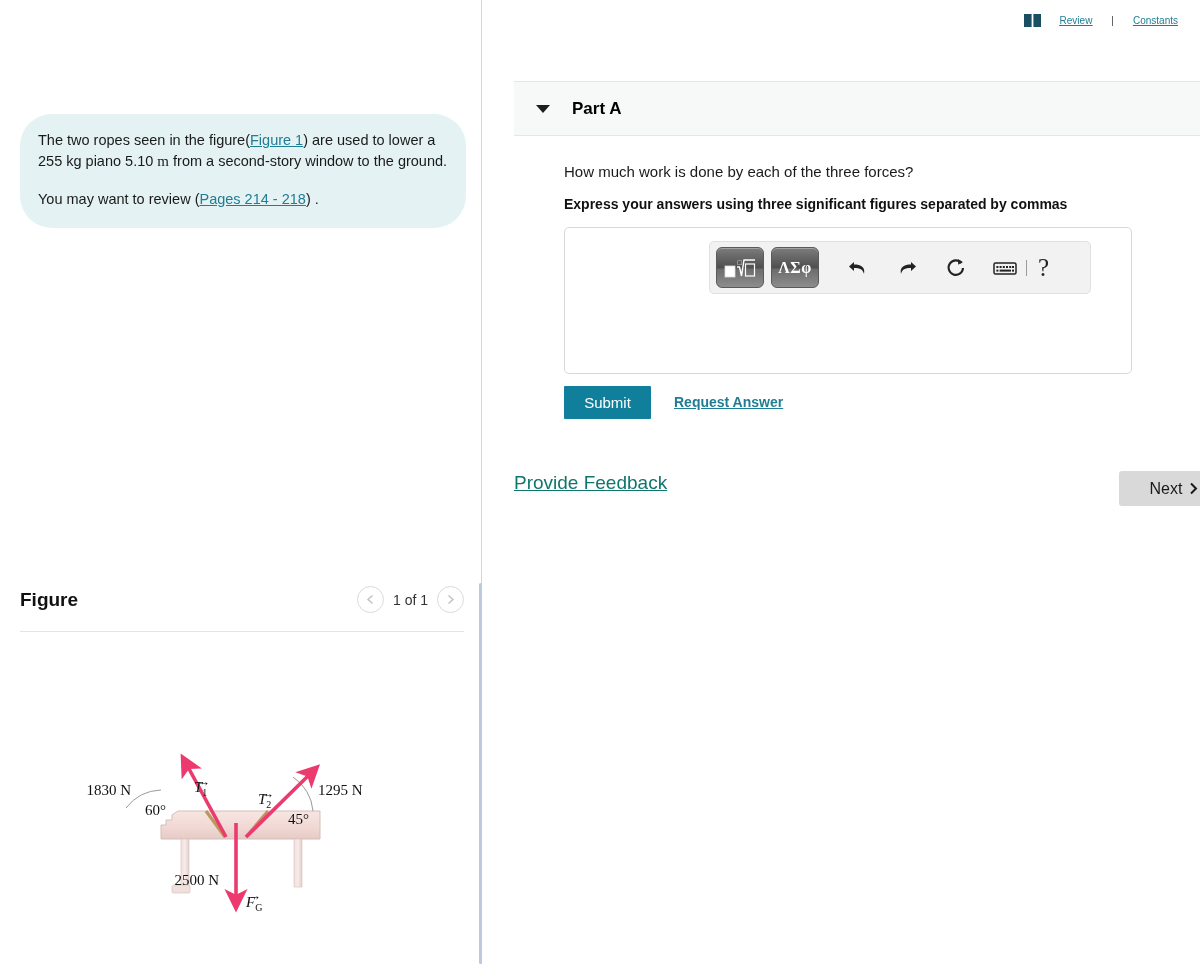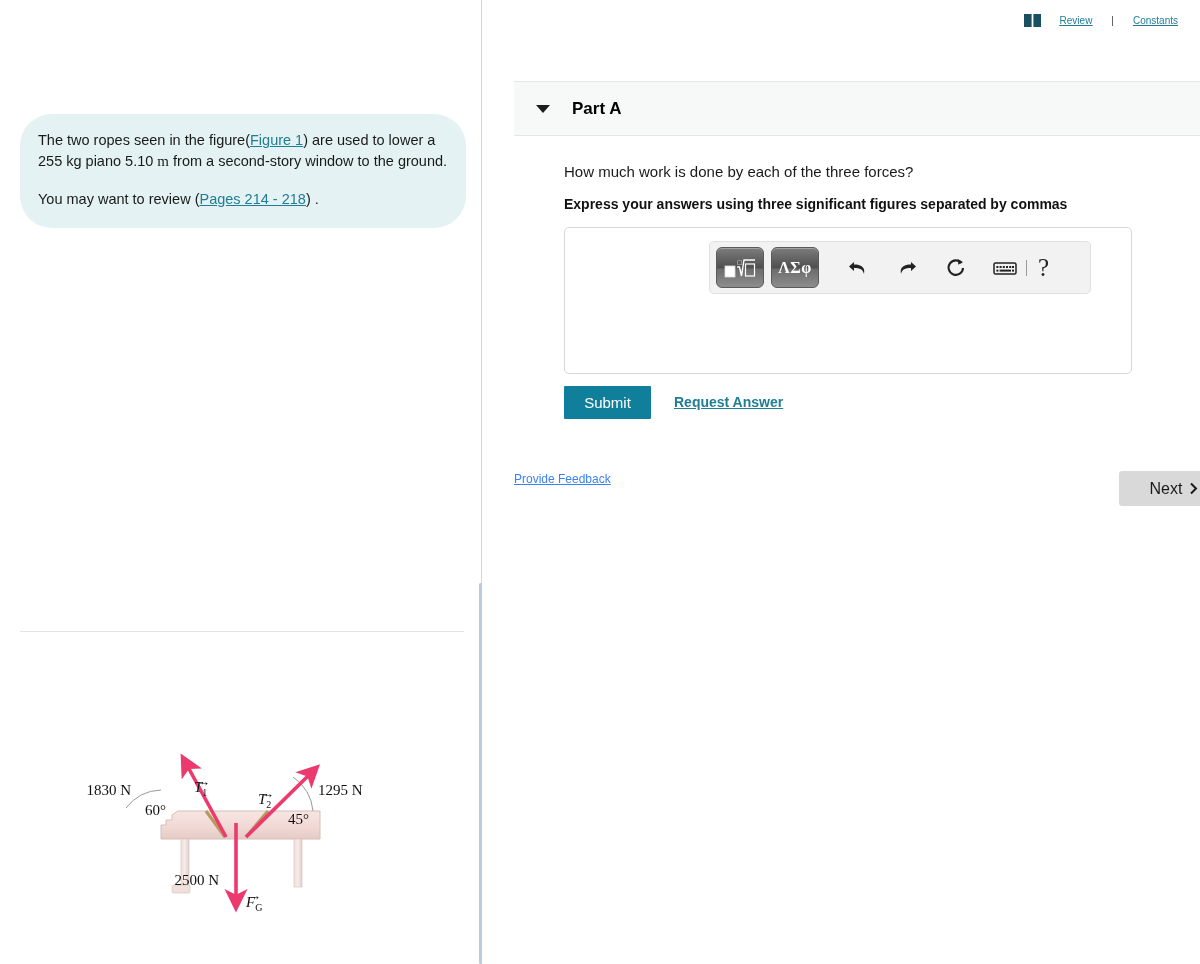--- a/index.html
+++ b/index.html
@@ -184,21 +184,21 @@
     font-size: 15px; font-family: "Liberation Sans", sans-serif;
     cursor: pointer;
   }
   .request-answer {
     position: absolute; left: 192px; top: 394px;
     font-size: 14px; font-weight: bold; color: #1f7d94;
     text-decoration: underline; cursor: pointer;
   }
   .provide-feedback {
     position: absolute; left: 32px; top: 472px;
-    font-size: 12px; color: #3b82f6; text-decoration: underline; cursor: pointer;
+    font-size: 19px; color: #0f766e; text-decoration: underline; cursor: pointer;
   }
   .next-btn {
     position: absolute; left: 637px; top: 471px;
     width: 110px; height: 35px;
     background: #d9d9d9; border: none; border-radius: 3px;
     color: #1a1a1a; font-size: 16px;
     font-family: "Liberation Sans", sans-serif;
     display: flex; align-items: center; justify-content: center; gap: 7px;
     cursor: pointer;
   }
@@ -208,20 +208,36 @@
 
 <div class="page">
 
   <div class="left-col">
 
     <div class="intro-box">
       <p><span>The two ropes seen in the figure(</span><a href="#" class="link">Figure 1</a><span>) are used to lower a 255 kg piano 5.10 </span><span class="mathunit">m</span><span> from a second-story window to the ground.</span></p>
       <p><span>You may want to review (</span><a href="#" class="link">Pages 214 - 218</a><span>) .</span></p>
     </div>
 
+    <div class="figure-header">
+      <div class="figure-title">Figure</div>
+      <div class="pager">
+        <div class="pager-btn">
+          <svg width="9" height="11" viewBox="0 0 9 11">
+            <polyline points="6.5,1.5 2,5.5 6.5,9.5" fill="none" stroke="#c0c0c0" stroke-width="1.4"></polyline>
+          </svg>
+        </div>
+        <div class="pager-label">1 of 1</div>
+        <div class="pager-btn">
+          <svg width="9" height="11" viewBox="0 0 9 11">
+            <polyline points="2.5,1.5 7,5.5 2.5,9.5" fill="none" stroke="#c0c0c0" stroke-width="1.4"></polyline>
+          </svg>
+        </div>
+      </div>
+    </div>
     <div class="figure-rule"></div>
 
     <div class="figure-area">
       <svg width="444" height="300" viewBox="0 0 444 300">
         <defs>
           <linearGradient id="pianoGrad" x1="0" y1="0" x2="0" y2="1">
             <stop offset="0%" stop-color="#f7e6e3"></stop>
             <stop offset="55%" stop-color="#f1d9d5"></stop>
             <stop offset="100%" stop-color="#e6cbc6"></stop>
           </linearGradient>

